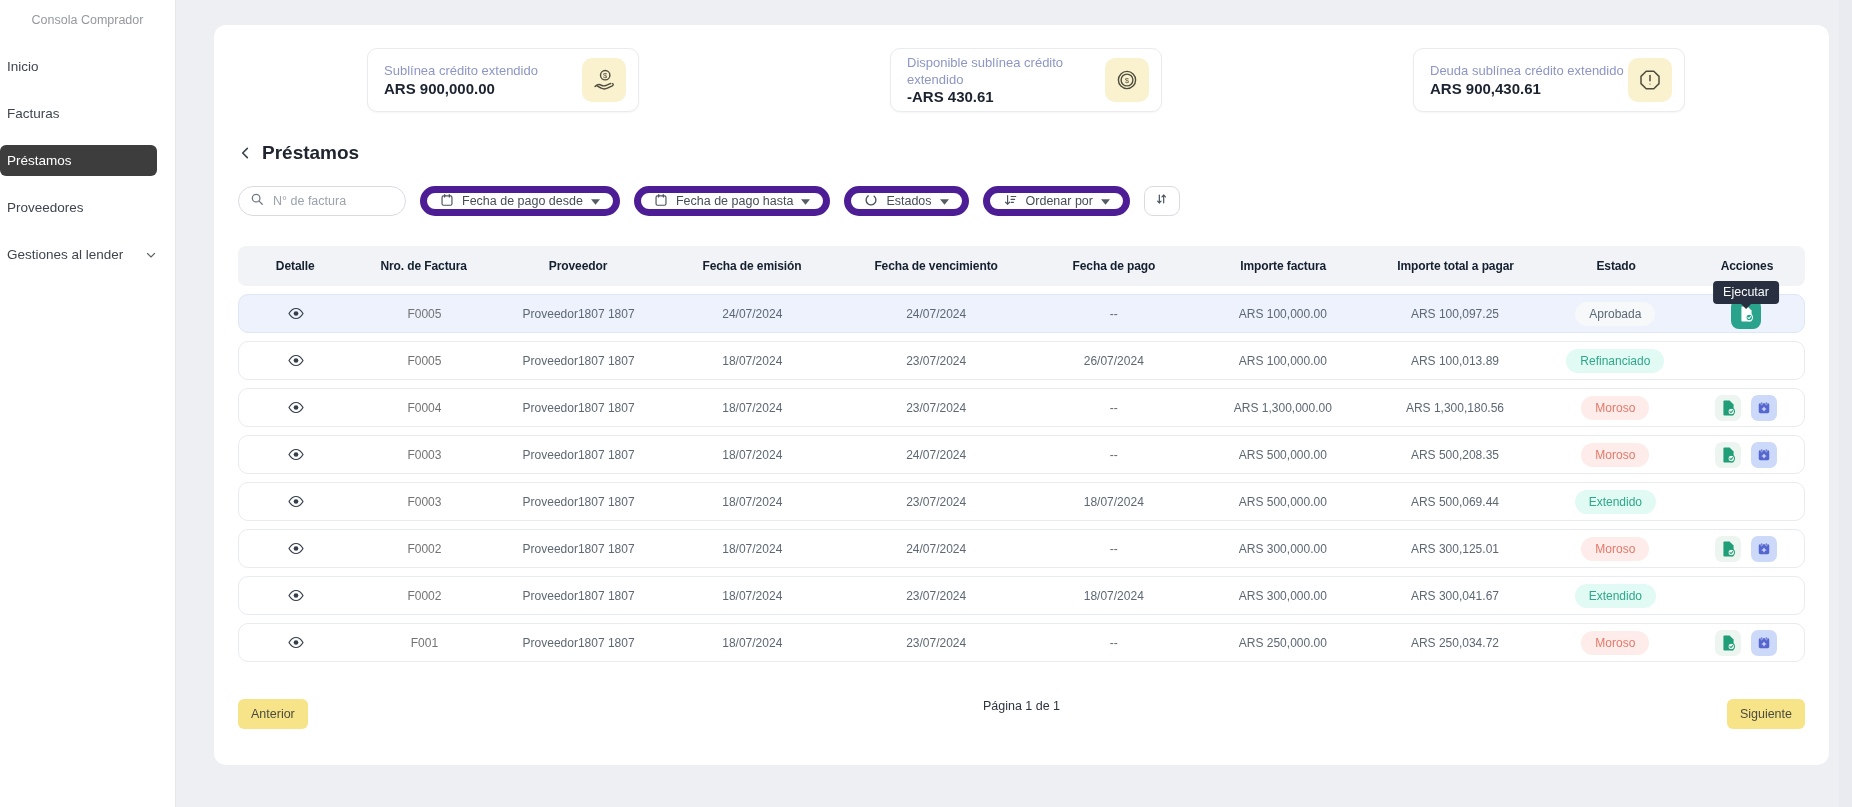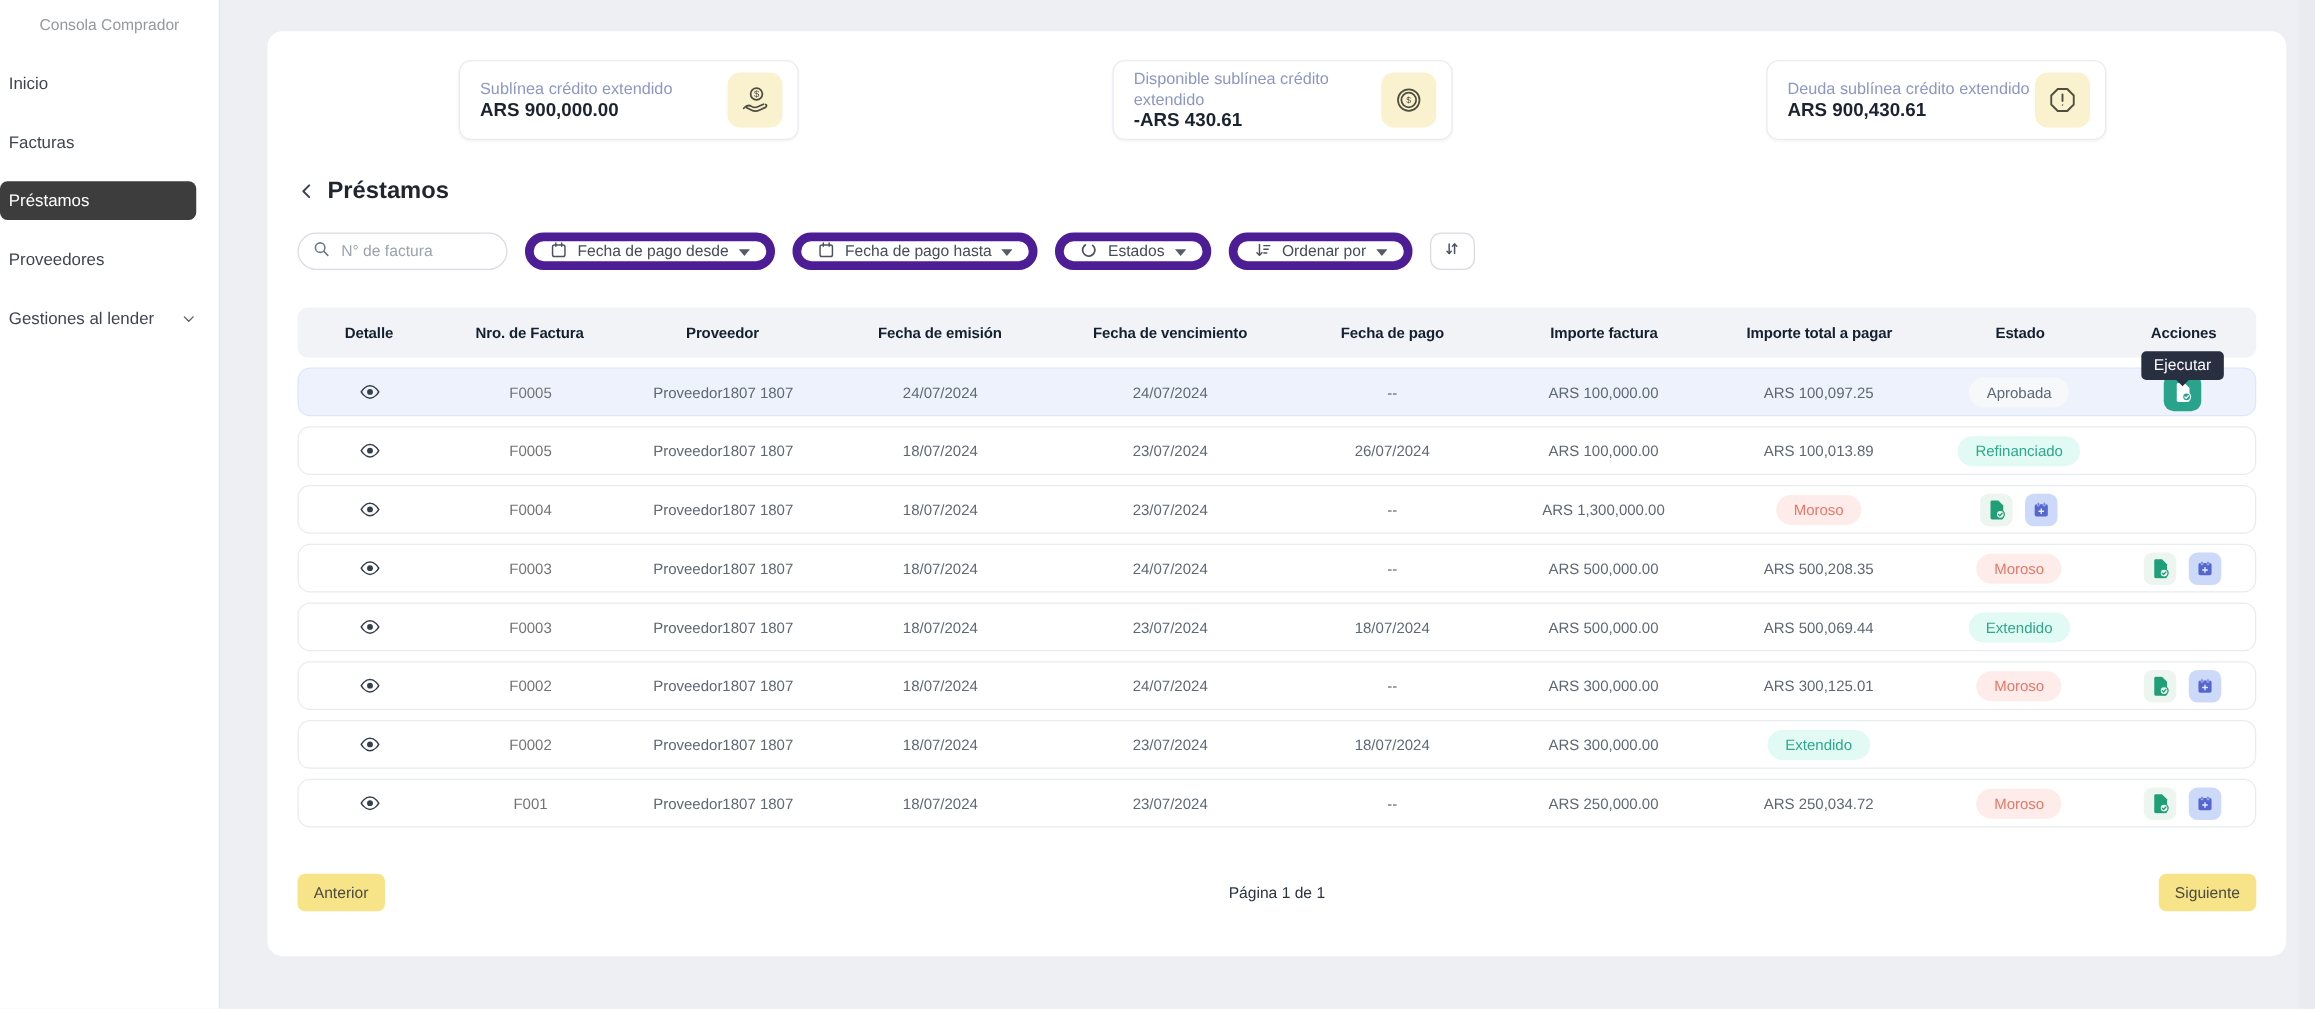--- a/index.html
+++ b/index.html
@@ -69,21 +69,21 @@
   .abtn.teal{width:30px;height:30px;border-radius:8px;background:#2aa38d;}
   .abtn.green{width:26px;height:26px;border-radius:7px;background:#edf5f0;}
   .abtn.blue{width:26px;height:26px;border-radius:7px;background:#cdd9f8;}
   .tooltip{position:absolute;left:50%;transform:translateX(-50%);bottom:100%;margin-bottom:-9px;
            background:#272f40;color:#fafbfc;font-size:12.5px;padding:4px 10px 5px;border-radius:4px;
            white-space:nowrap;z-index:6;}
   .tooltip::after{content:'';position:absolute;top:100%;left:50%;transform:translateX(-50%);
            border:5px solid transparent;border-top-color:#272f40;}
 
   
-  .pagination{margin-top:37px;display:flex;align-items:center;position:relative;}
+  .pagination{margin-top:37px;display:flex;position:relative;}
   .pg-btn{background:#f8e488;border:none;border-radius:6px;padding:8px 13px;font-size:12.5px;color:#4b4b40;cursor:pointer;font-family:inherit;}
   .pg-info{position:absolute;left:50%;transform:translateX(-50%);font-size:12.5px;color:#2c3442;}
   .pg-next{margin-left:auto;}
 
   
   .scroll-track{position:absolute;right:0;top:0;width:13px;height:807px;background:#e9ebf0;}
 </style>
 </head>
 <body>
 
@@ -326,20 +326,21 @@
                     <circle cx="12" cy="9" r="3.5" fill="#353e4a" stroke="none"></circle>
                   </svg>
                 </button>
               </div>
               <div class="td nro">F0004</div>
               <div class="td">Proveedor1807 1807</div>
               <div class="td">18/07/2024</div>
               <div class="td">23/07/2024</div>
               <div class="td">--</div>
               <div class="td">ARS 1,300,000.00</div>
+              <div class="td">ARS 1,300,180.56</div>
               <div class="td">
                 <span class="pill moroso">Moroso</span>
               </div>
               <div class="td">
                 <div class="actions">
                   <button class="abtn green">
                     <svg width="15" height="16" viewBox="0 0 20 22">
                       <path d="M3 2.2C3 1.3 3.7.6 4.6.6h6.9L17 6.1v13.7c0 .9-.7 1.6-1.6 1.6H4.6c-.9 0-1.6-.7-1.6-1.6z" fill="#1f9e77"></path>
                       <circle cx="13.8" cy="15.8" r="4.4" fill="#edf5f0" stroke="#1f9e77" stroke-width="1.4"></circle>
                       <path d="m11.9 15.9 1.4 1.4 2.5-2.7" fill="none" stroke="#1f9e77" stroke-width="1.4" stroke-linecap="round" stroke-linejoin="round"></path>
@@ -465,20 +466,21 @@
                     <circle cx="12" cy="9" r="3.5" fill="#353e4a" stroke="none"></circle>
                   </svg>
                 </button>
               </div>
               <div class="td nro">F0002</div>
               <div class="td">Proveedor1807 1807</div>
               <div class="td">18/07/2024</div>
               <div class="td">23/07/2024</div>
               <div class="td">18/07/2024</div>
               <div class="td">ARS 300,000.00</div>
+              <div class="td">ARS 300,041.67</div>
               <div class="td">
                 <span class="pill extendido">Extendido</span>
               </div>
               <div class="td">
                 <div class="actions"></div>
               </div>
             </div>
             <div class="t-row">
               <div class="td">
                 <button class="eye-btn">

